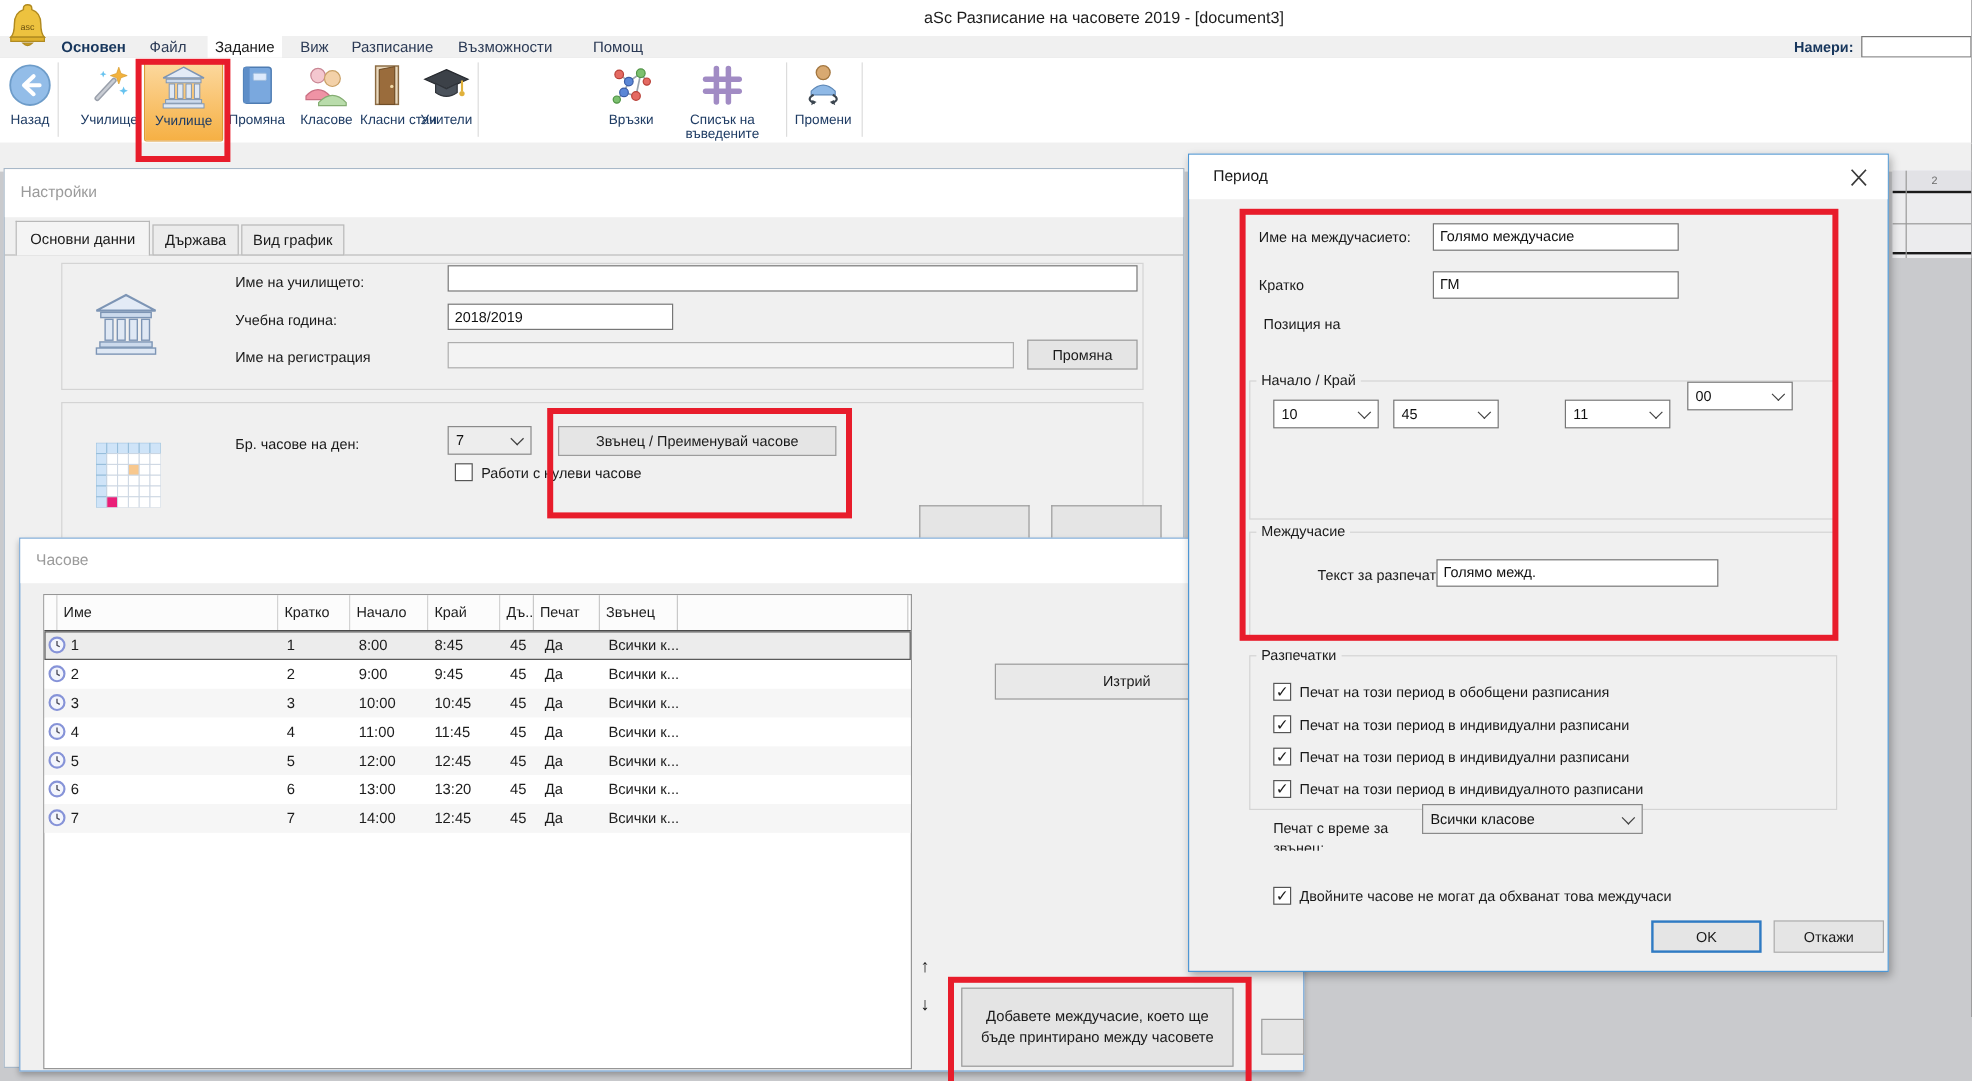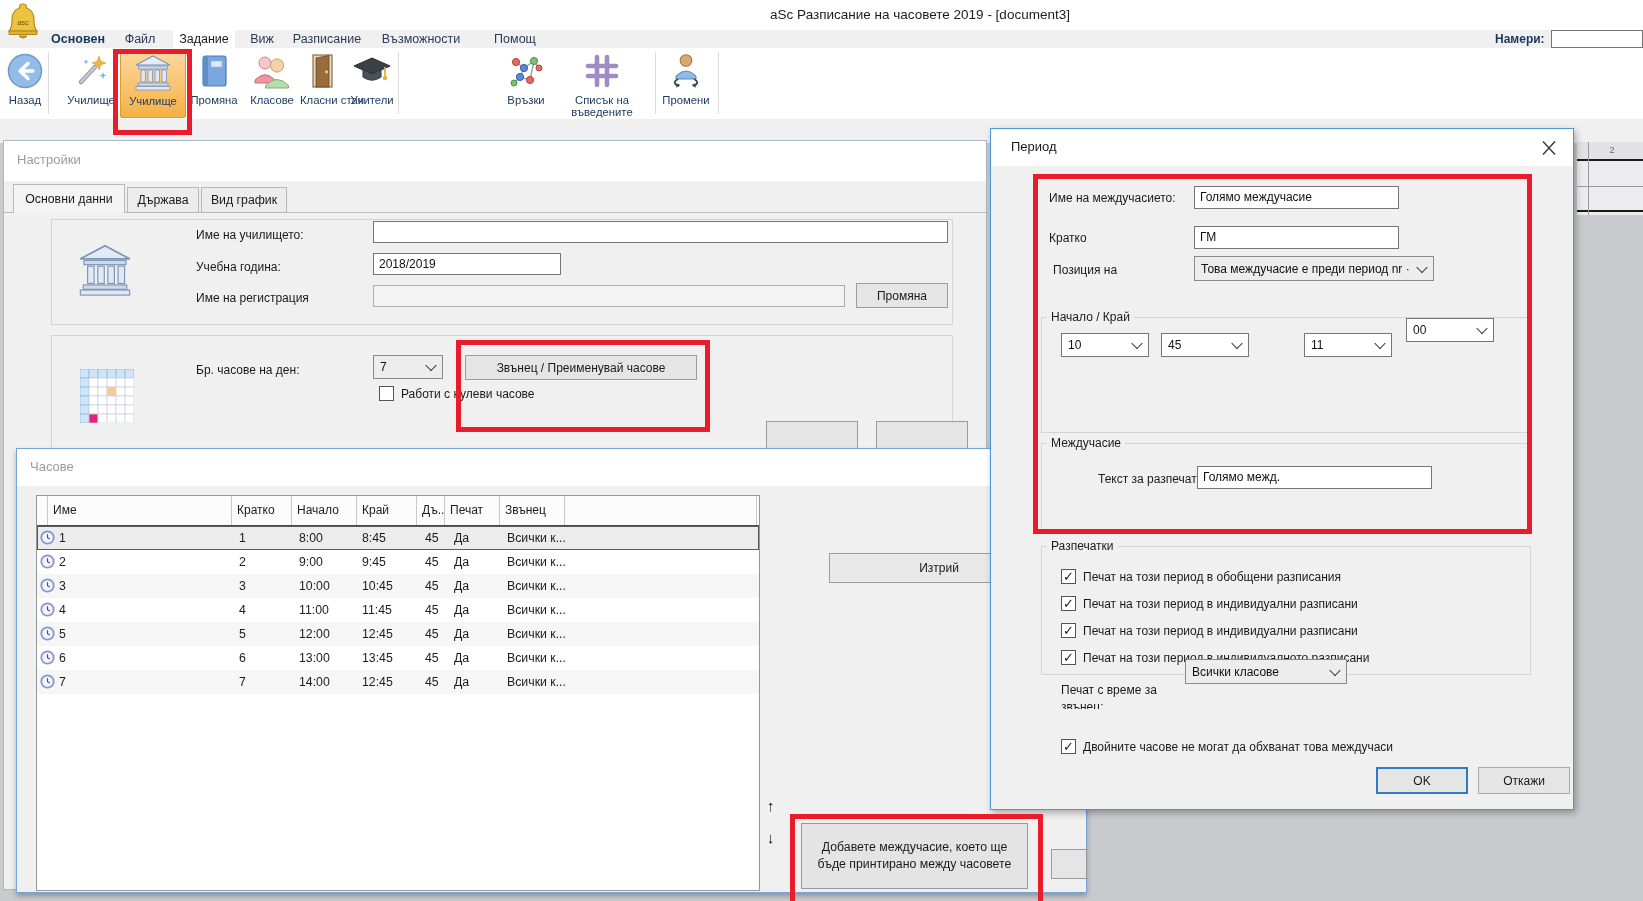--- a/index.html
+++ b/index.html
@@ -368,21 +368,21 @@
           <span style="left: 470px;">Всички к...</span>
         </div>
         <div class="trow" style="top: 150px; background: rgb(255, 255, 255); box-shadow: none;">
           <span style="left: 3px; top: 4px;"><svg width="15" height="15" viewBox="0 0 15 15">
               <circle cx="7.5" cy="7.5" r="6.2" fill="#f3f5fc" stroke="#8693d8" stroke-width="1.8"></circle>
               <path d="M7.5 4.2 V7.7 L9.8 9" stroke="#4a4a5a" stroke-width="1.1" fill="none"></path>
             </svg></span>
           <span style="left: 22px;">6</span>
           <span style="left: 202px;">6</span>
           <span style="left: 262px;">13:00</span>
-          <span style="left: 325px;">13:45</span>
+          <span style="left: 325px;">13:20</span>
           <span style="left: 388px;">45</span>
           <span style="left: 417px;">Да</span>
           <span style="left: 470px;">Всички к...</span>
         </div>
         <div class="trow" style="top: 174px; background: rgb(246, 246, 246); box-shadow: none;">
           <span style="left: 3px; top: 4px;"><svg width="15" height="15" viewBox="0 0 15 15">
               <circle cx="7.5" cy="7.5" r="6.2" fill="#f3f5fc" stroke="#8693d8" stroke-width="1.8"></circle>
               <path d="M7.5 4.2 V7.7 L9.8 9" stroke="#4a4a5a" stroke-width="1.1" fill="none"></path>
             </svg></span>
           <span style="left: 22px;">7</span>
@@ -414,24 +414,20 @@
         </svg>
     </div>
 
     <div class="abs lbl" style="left:58px;top:62px;">Име на междучасието:</div>
     <div class="abs inp" style="left:203px;top:57px;width:205px;height:23px;">Голямо междучасие</div>
 
     <div class="abs lbl" style="left:58px;top:102px;">Кратко</div>
     <div class="abs inp" style="left:203px;top:97px;width:205px;height:23px;">ГМ</div>
 
     <div class="abs lbl" style="left:62px;top:134px;">Позиция на</div>
-    <div class="abs combo gray" style="left:203px;top:127px;width:240px;height:25px;">
-      <span class="val">Това междучасие е преди период nr ·</span>
-      <span class="chev"></span>
-    </div>
 
     <div class="abs gbox" style="left:50px;top:188px;width:488px;height:114px;"></div>
     <div class="abs glabel" style="left:56px;top:181px;">Начало / Край</div>
     <div id="timeCombos">
         <div class="combo" style="position: absolute; left: 70px; top: 204px; width: 88px; height: 24px;">
           <span class="val">10</span>
           <span class="chev"></span>
         </div>
         <div class="combo" style="position: absolute; left: 170px; top: 204px; width: 88px; height: 24px;">
           <span class="val">45</span>
@@ -460,21 +456,21 @@
         <div class="cb" style="position: absolute; left: 70px; top: 467px;">✓</div>
         <div class="lbl" style="position: absolute; left: 92px; top: 468px; width: 438px; overflow: hidden;">Печат на този период в индивидуални разписани</div>
         <div class="cb" style="position: absolute; left: 70px; top: 494px;">✓</div>
         <div class="lbl" style="position: absolute; left: 92px; top: 495px; width: 438px; overflow: hidden;">Печат на този период в индивидуални разписани</div>
         <div class="cb" style="position: absolute; left: 70px; top: 521px;">✓</div>
         <div class="lbl" style="position: absolute; left: 92px; top: 522px; width: 438px; overflow: hidden;">Печат на този период в индивидуалното разписани</div>
       </div>
 
     <div class="abs lbl" style="left:70px;top:554px;">Печат с време за</div>
     <div class="abs lbl" style="left:70px;top:571px;height:9px;overflow:hidden;">звънец:</div>
-    <div class="abs combo gray" style="left:194px;top:530px;width:162px;height:25px;">
+    <div class="abs combo gray" style="left:194px;top:541px;width:184px;height:25px;">
       <span class="val">Всички класове</span>
       <span class="chev"></span>
     </div>
 
     <div class="abs cb" style="left:70px;top:610px;" id="dblCb">✓</div>
     <div class="abs lbl" style="left:92px;top:611px;">Двойните часове не могат да обхванат това междучаси</div>
 
     <div class="abs btn" style="left:385px;top:638px;width:92px;height:27px;border:2px solid #2f7bc4;">OK</div>
     <div class="abs btn" style="left:487px;top:638px;width:92px;height:27px;border-color:#adadad;">Откажи</div>
   </div>

